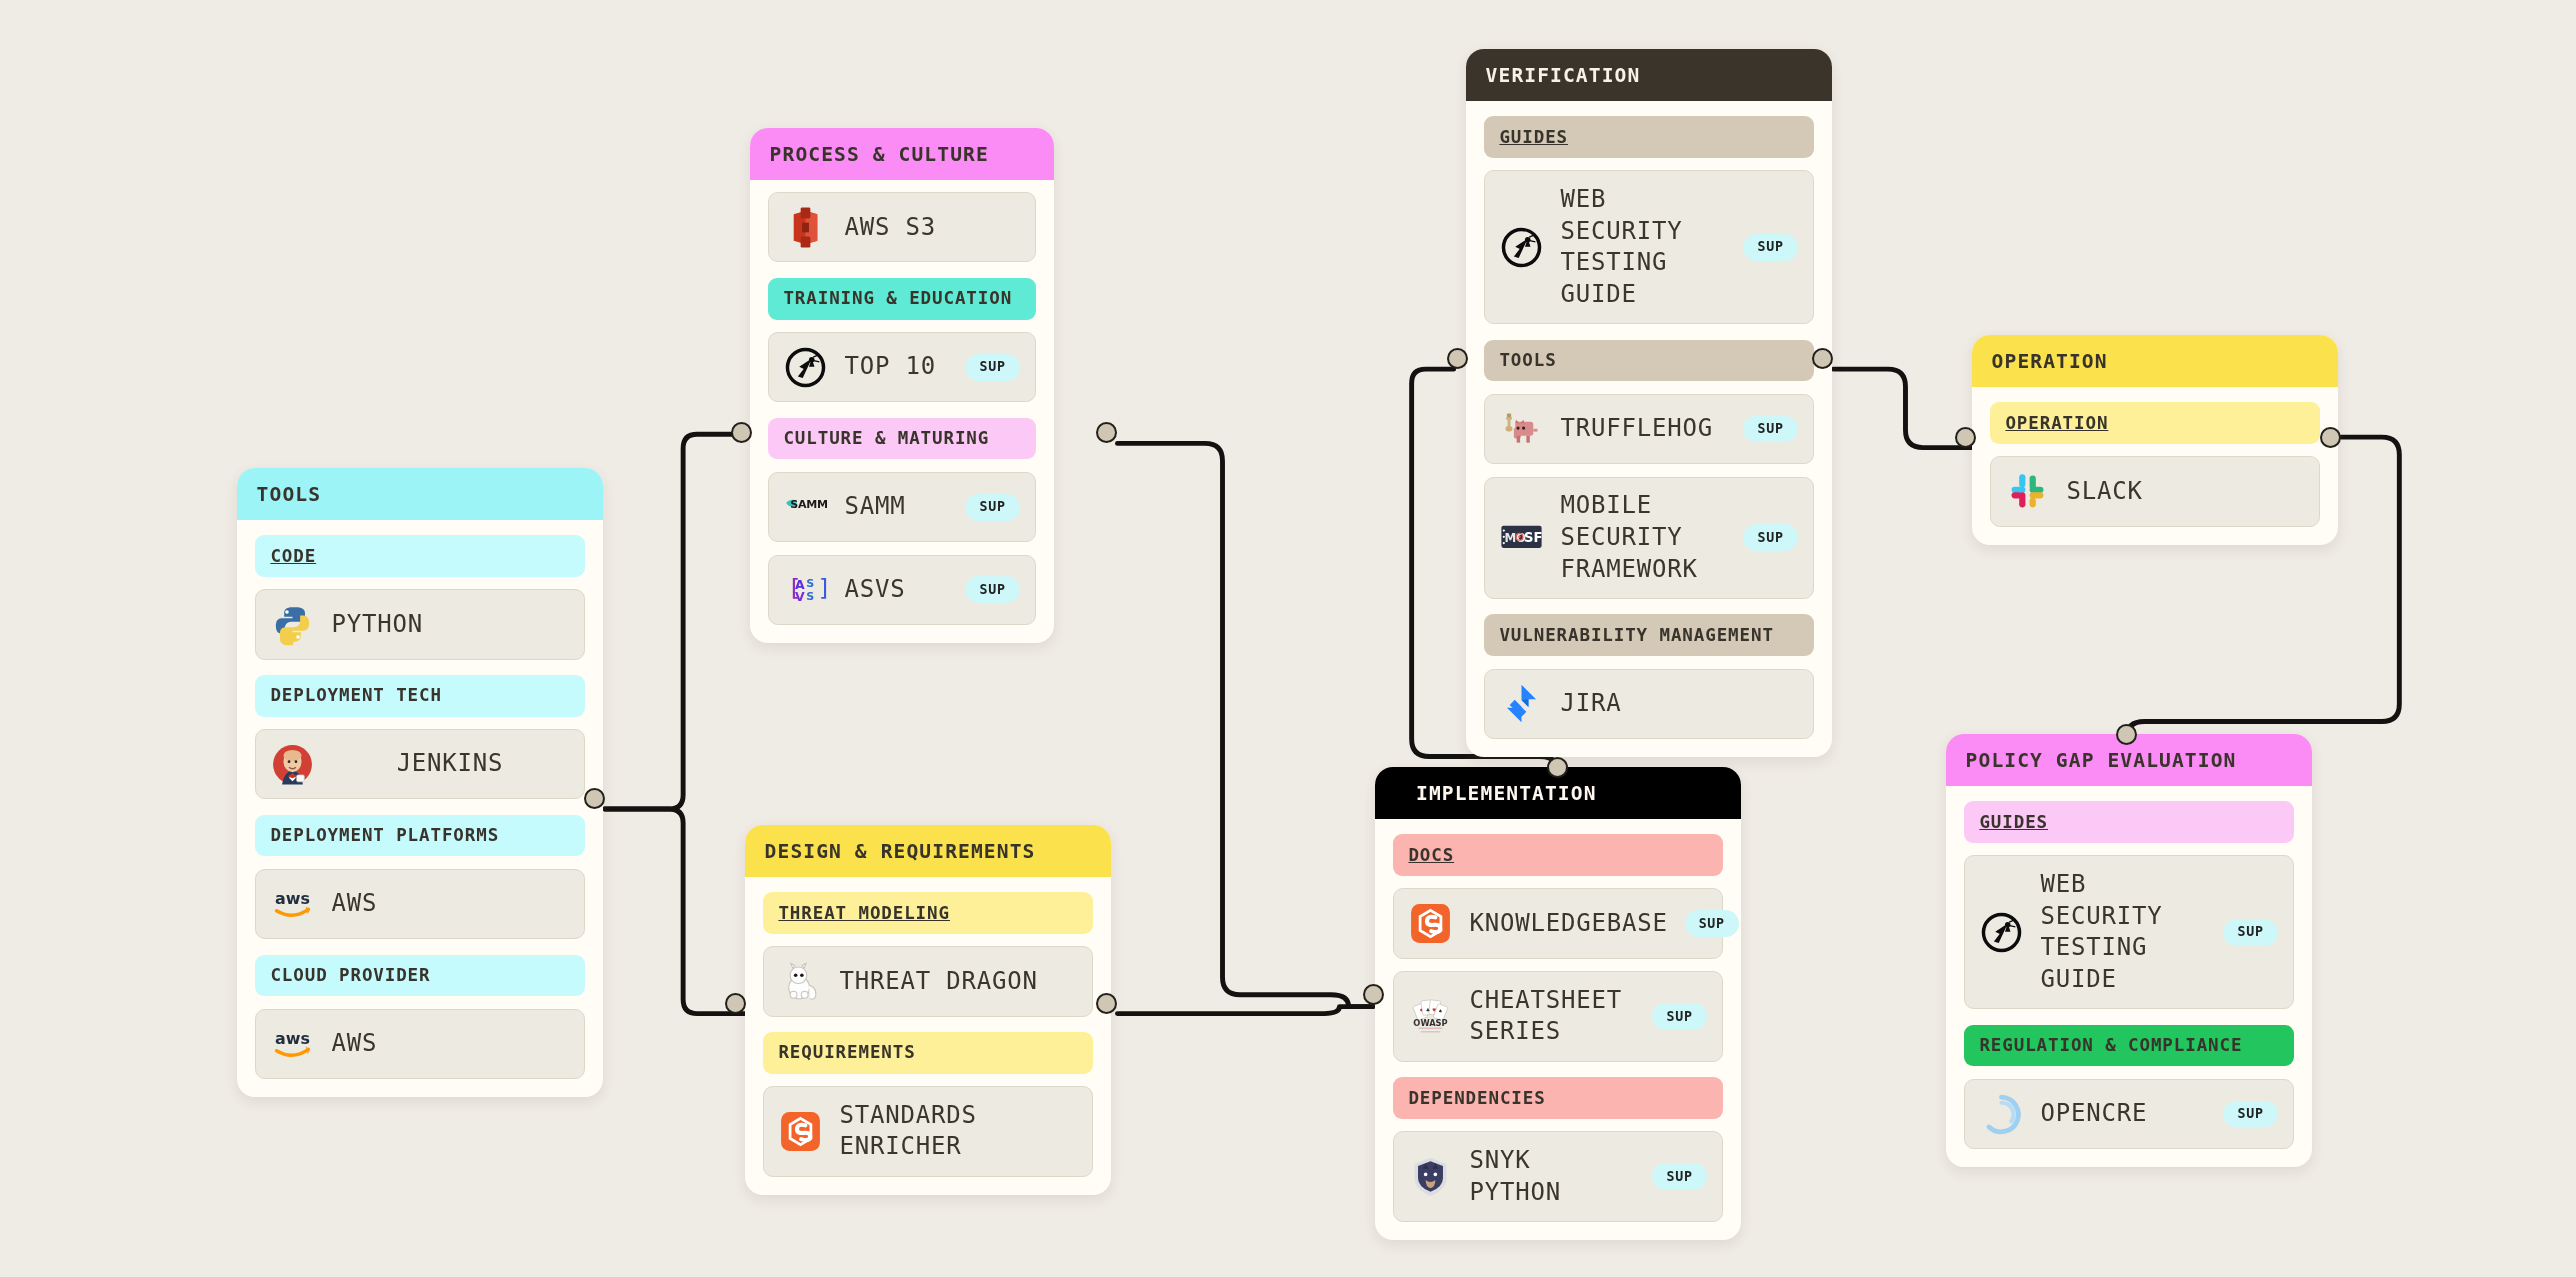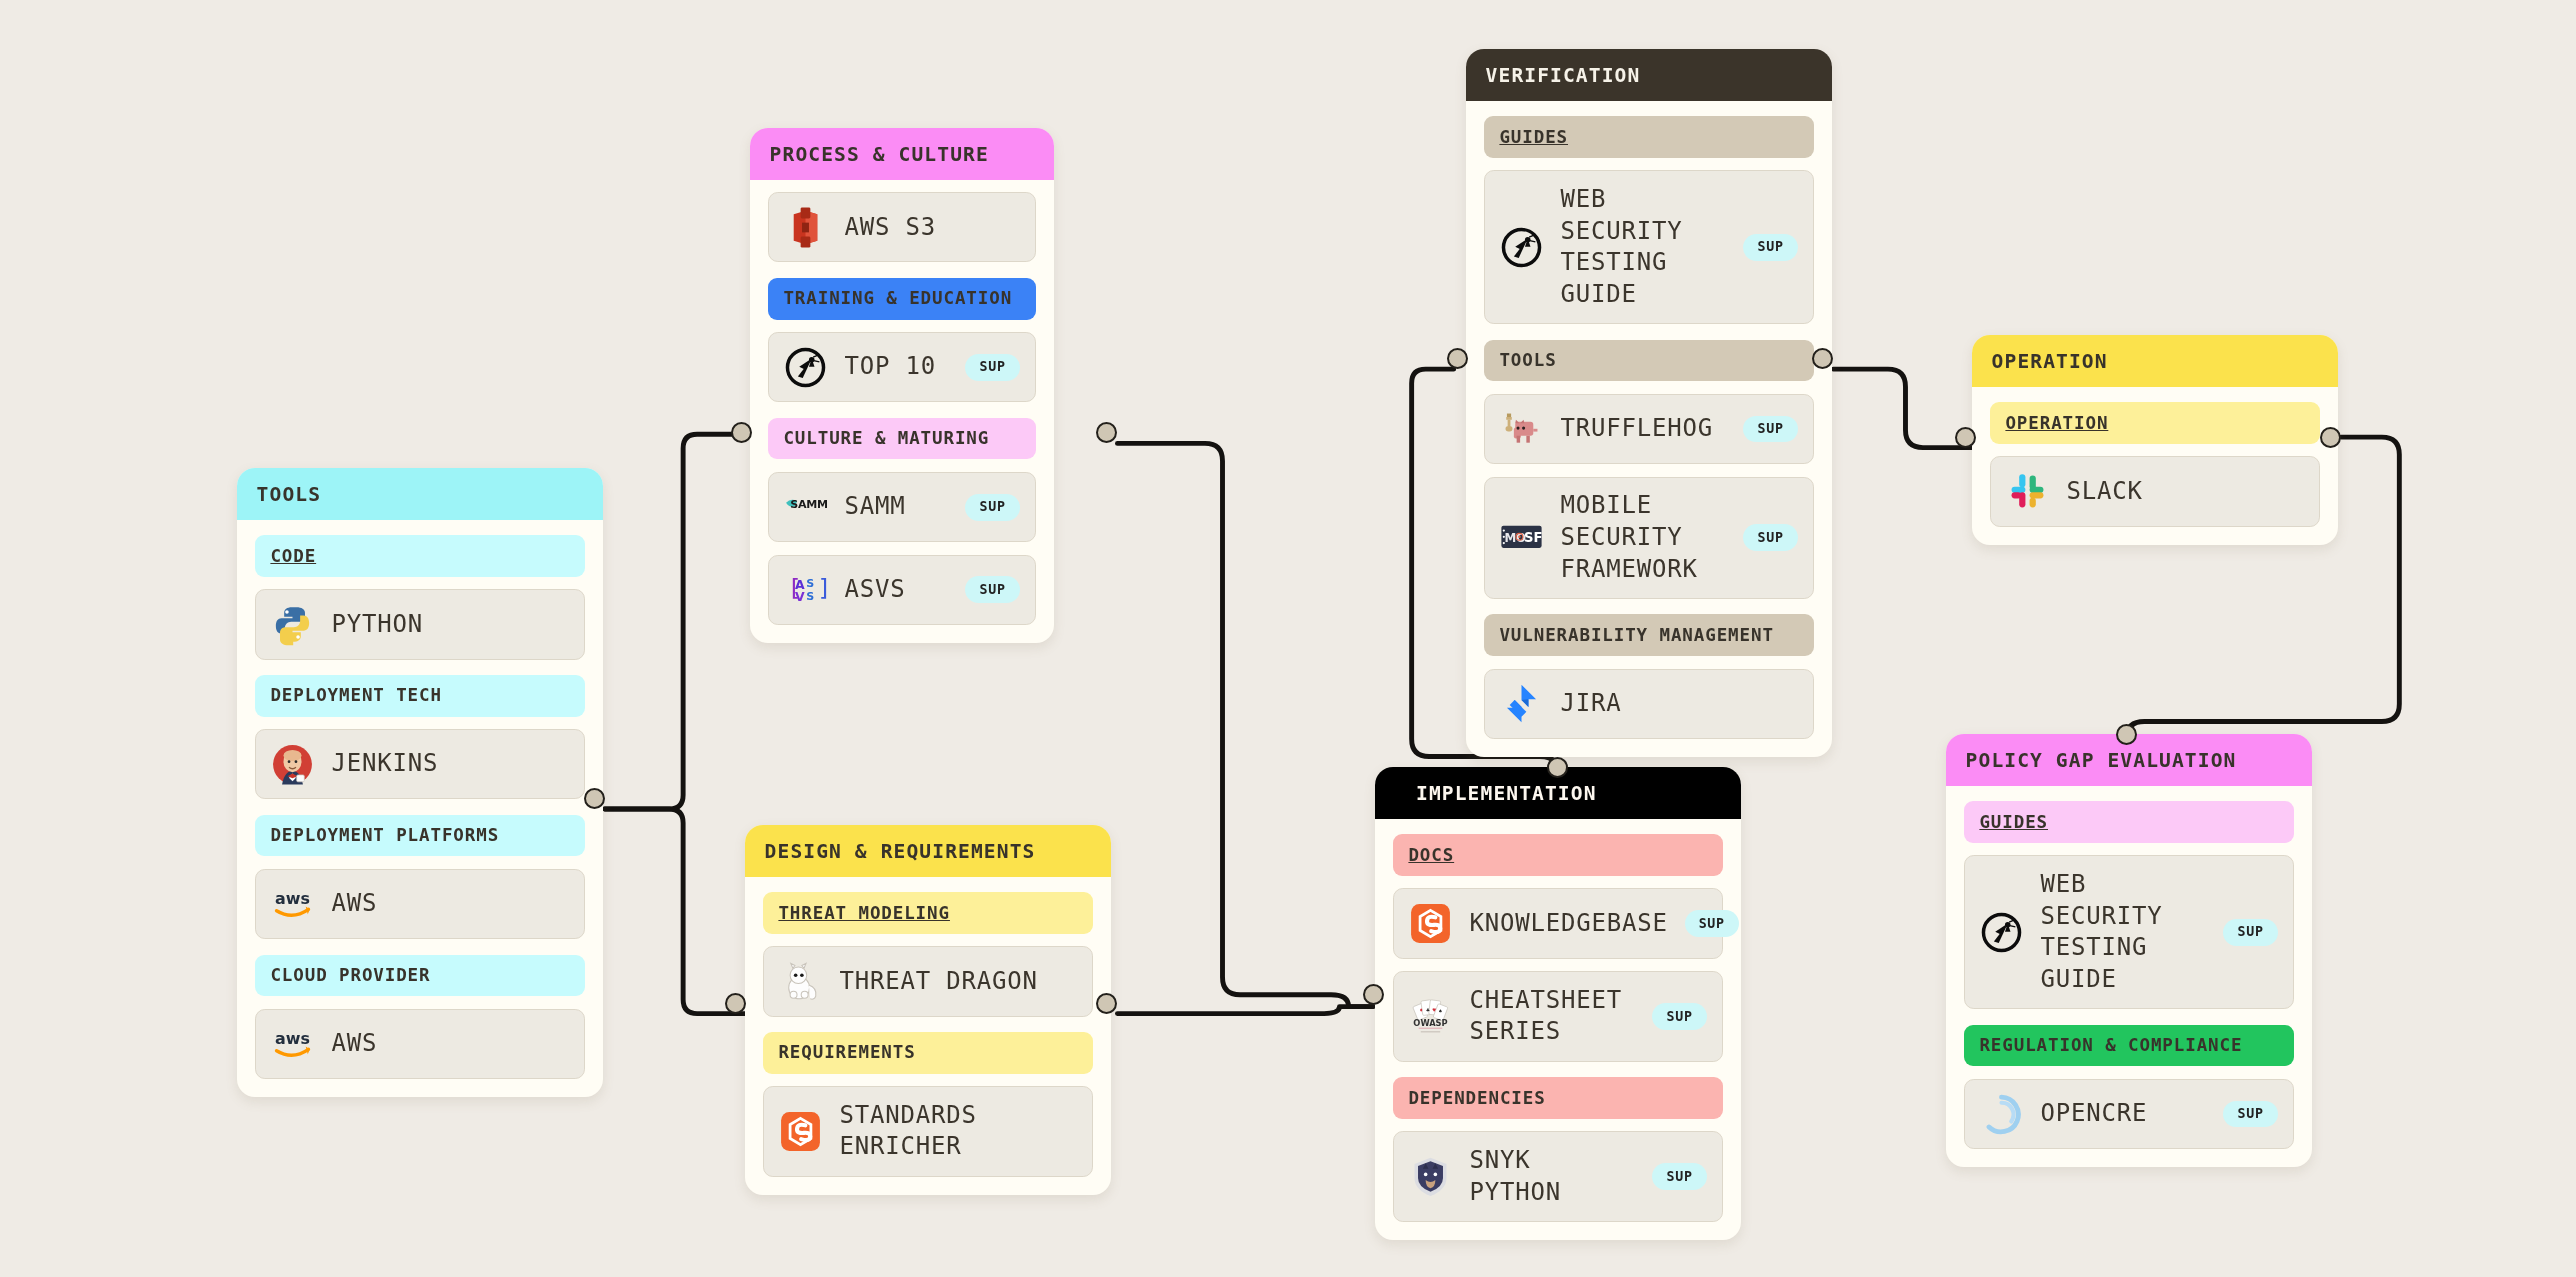--- a/index.html
+++ b/index.html
@@ -126,21 +126,21 @@
                 <ellipse cx="31" cy="27" rx="13" ry="15" fill="#f0c9a5"></ellipse>
                 <ellipse cx="31" cy="18" rx="13" ry="8" fill="#e8b88f"></ellipse>
                 <circle cx="26" cy="27" r="2" fill="#2b2b2b"></circle>
               <circle cx="36" cy="27" r="2" fill="#2b2b2b"></circle>
                 <path d="M26 35q5 4 10 0" stroke="#8a5a3b" stroke-width="2" fill="none"></path>
                 <path d="M31 44l-5 6 5 5 5-5z" fill="#fff"></path>
                 <path d="M24 48l7-4 7 4-7 3z" fill="#c8342a"></path>
                 <rect x="37" y="46" width="11" height="10" rx="2" fill="#fdfdfd" stroke="#c9c4bb"></rect>
             </svg>
           </span>
-          <span class="item-label" style="white-space: pre-line;">JENKINS</span>
+          <span class="item-label" style="white-space: pre-line; text-align: center;">JENKINS</span>
         </div>
         <div class="group-header" style="background: rgb(198, 251, 253);">DEPLOYMENT PLATFORMS</div>
         <div class="item">
           <span class="item-icon">
             <svg width="43" height="43" viewBox="0 0 62 62">
               <text x="31" y="30" font-family="DejaVu Sans, sans-serif" font-size="23" font-weight="700" fill="#232f3e" text-anchor="middle">aws</text>
                 <path d="M8 40 Q31 54 54 38" stroke="#ff9900" stroke-width="5" fill="none" stroke-linecap="round"></path>
                 <path d="M50 34 l6 4 -3 7z" fill="#ff9900"></path>
             </svg>
           </span>
@@ -167,21 +167,21 @@
             <svg width="43" height="43" viewBox="0 0 62 62">
               <path d="M14 12 L31 7 L48 12 L48 50 L31 55 L14 50 Z" fill="#c9341f"></path>
                 <path d="M31 7 L48 12 L48 50 L31 55 Z" fill="#e0533b"></path>
                 <rect x="24" y="2" width="14" height="16" rx="2" fill="#a82a16"></rect>
                 <rect x="24" y="44" width="14" height="16" rx="2" fill="#a82a16"></rect>
                 <rect x="26" y="24" width="10" height="14" fill="#8f2413"></rect>
             </svg>
           </span>
           <span class="item-label" style="white-space: pre-line;">AWS S3</span>
         </div>
-        <div class="group-header" style="background: #3b82f6;">TRAINING &amp; EDUCATION</div>
+        <div class="group-header" style="background: #5eead4;">TRAINING &amp; EDUCATION</div>
         <div class="item">
           <span class="item-icon">
             <svg width="43" height="43" viewBox="0 0 62 62">
               <circle cx="31" cy="31" r="26" fill="none" stroke="#0c0c0c" stroke-width="5"></circle>
                 <path d="M40 18 L20 44 L27 46 Z" fill="#0c0c0c"></path>
                 <path d="M40 18 L22 30 L30 34 Z" fill="#0c0c0c"></path>
                 <path d="M40 18 L44 30 L36 30 Z" fill="#0c0c0c"></path>
                 <circle cx="40" cy="20" r="4" fill="#0c0c0c"></circle>
                 <path d="M42 16 l7 -3 M43 21 l8 2" stroke="#0c0c0c" stroke-width="2"></path>
             </svg>

